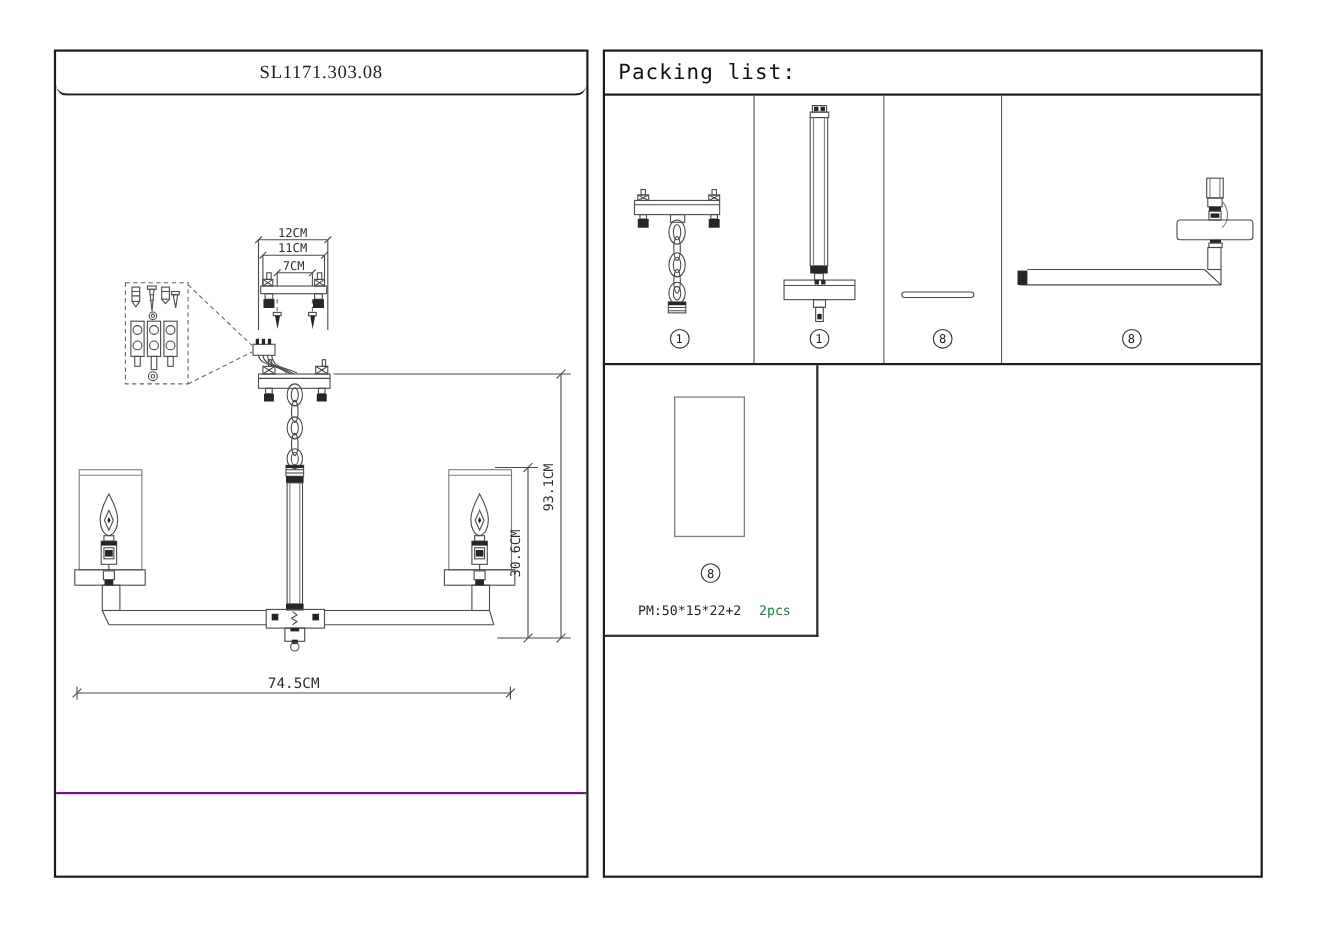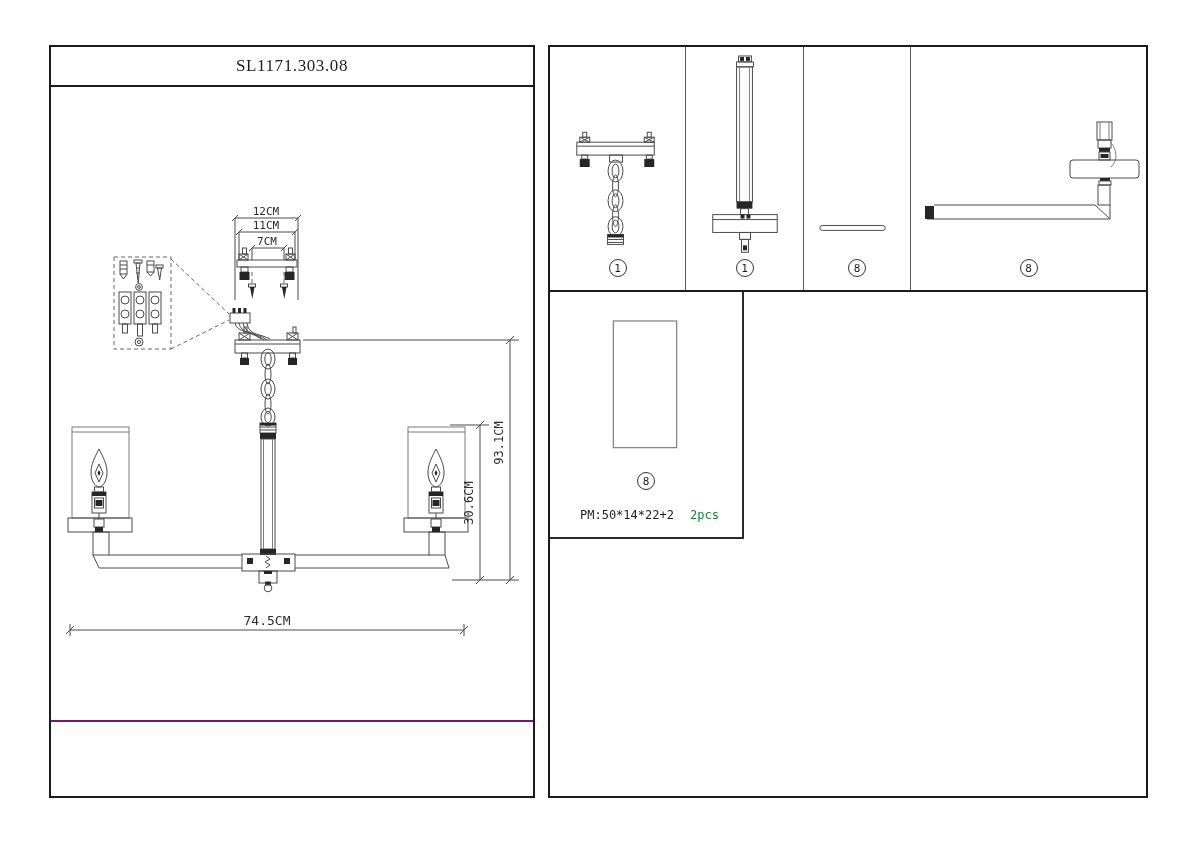--- a/index.html
+++ b/index.html
@@ -11,21 +11,21 @@
   .panel {
     position:absolute; background:#fff; border:2px solid #1c1c1c;
     box-sizing:border-box;
   }
   .panel-left  { left:49px; top:45px; width:486px; height:753px; }
   .panel-right { left:548px; top:45px; width:600px; height:753px; }
 
   .left-title {
     height:38px; border-bottom:2px solid #1c1c1c;
     display:flex; align-items:center; justify-content:center;
-    font-family:"Liberation Serif", serif; font-size:17px; letter-spacing:0.6px; color:#1e1e1e;
+    font-family:"Liberation Serif", serif; font-size:17px; letter-spacing:0.6px; color:#1e1e1e;border-radius:10px;
   }
   .drawing-area { position:relative; height:633px; border-bottom:2px solid #701a75; }
   .left-footer { height:74px; }
 
   .packing-header {
     height:38px; border-bottom:2px solid #1c1c1c;
     display:flex; align-items:center; padding-left:12px;
     font-size:19px; color:#101010; letter-spacing:1px;
   }
   .packing-row1 { display:flex; height:245px; border-bottom:2px solid #1c1c1c; box-sizing:border-box; }
@@ -282,20 +282,23 @@
           <line x1="409" y1="547" x2="417" y2="539"></line>
           <text class="dtx t13" x="216" y="538" text-anchor="middle">74.5CM</text>
         </g>
       </svg>
     </div>
 
     <div class="left-footer"></div>
   </section>
 
   <section class="panel panel-right">
+    <header class="packing-header">
+      <span>Packing list:</span>
+    </header>
 
     <div class="packing-row1">
 
       <div class="pcell c1">
         <svg class="cell-svg draw" viewBox="0 0 136 243">
           <rect x="27" y="95" width="78" height="13"></rect>
           <line x1="27" y1="99" x2="105" y2="99"></line>
           <rect x="33" y="85" width="4" height="5"></rect>
           <rect x="30" y="90" width="10" height="5"></rect>
           <line x1="30" y1="90" x2="40" y2="95"></line>
@@ -376,18 +379,18 @@
         </svg>
         <div class="badge row1">8</div>
       </div>
     </div>
 
     <div class="packing-row2">
       <svg class="cell-svg draw" viewBox="0 0 194 245">
         <rect class="gry" x="64" y="28" width="64" height="128" stroke-width="1.2"></rect>
       </svg>
       <div class="badge row2">8</div>
-      <div class="note-pm">PM:50*14*22+2</div>
+      <div class="note-pm">PM:50*15*22+2</div>
       <div class="note-qty">2pcs</div>
     </div>
   </section>
 
 </div>
 
 </body></html>

